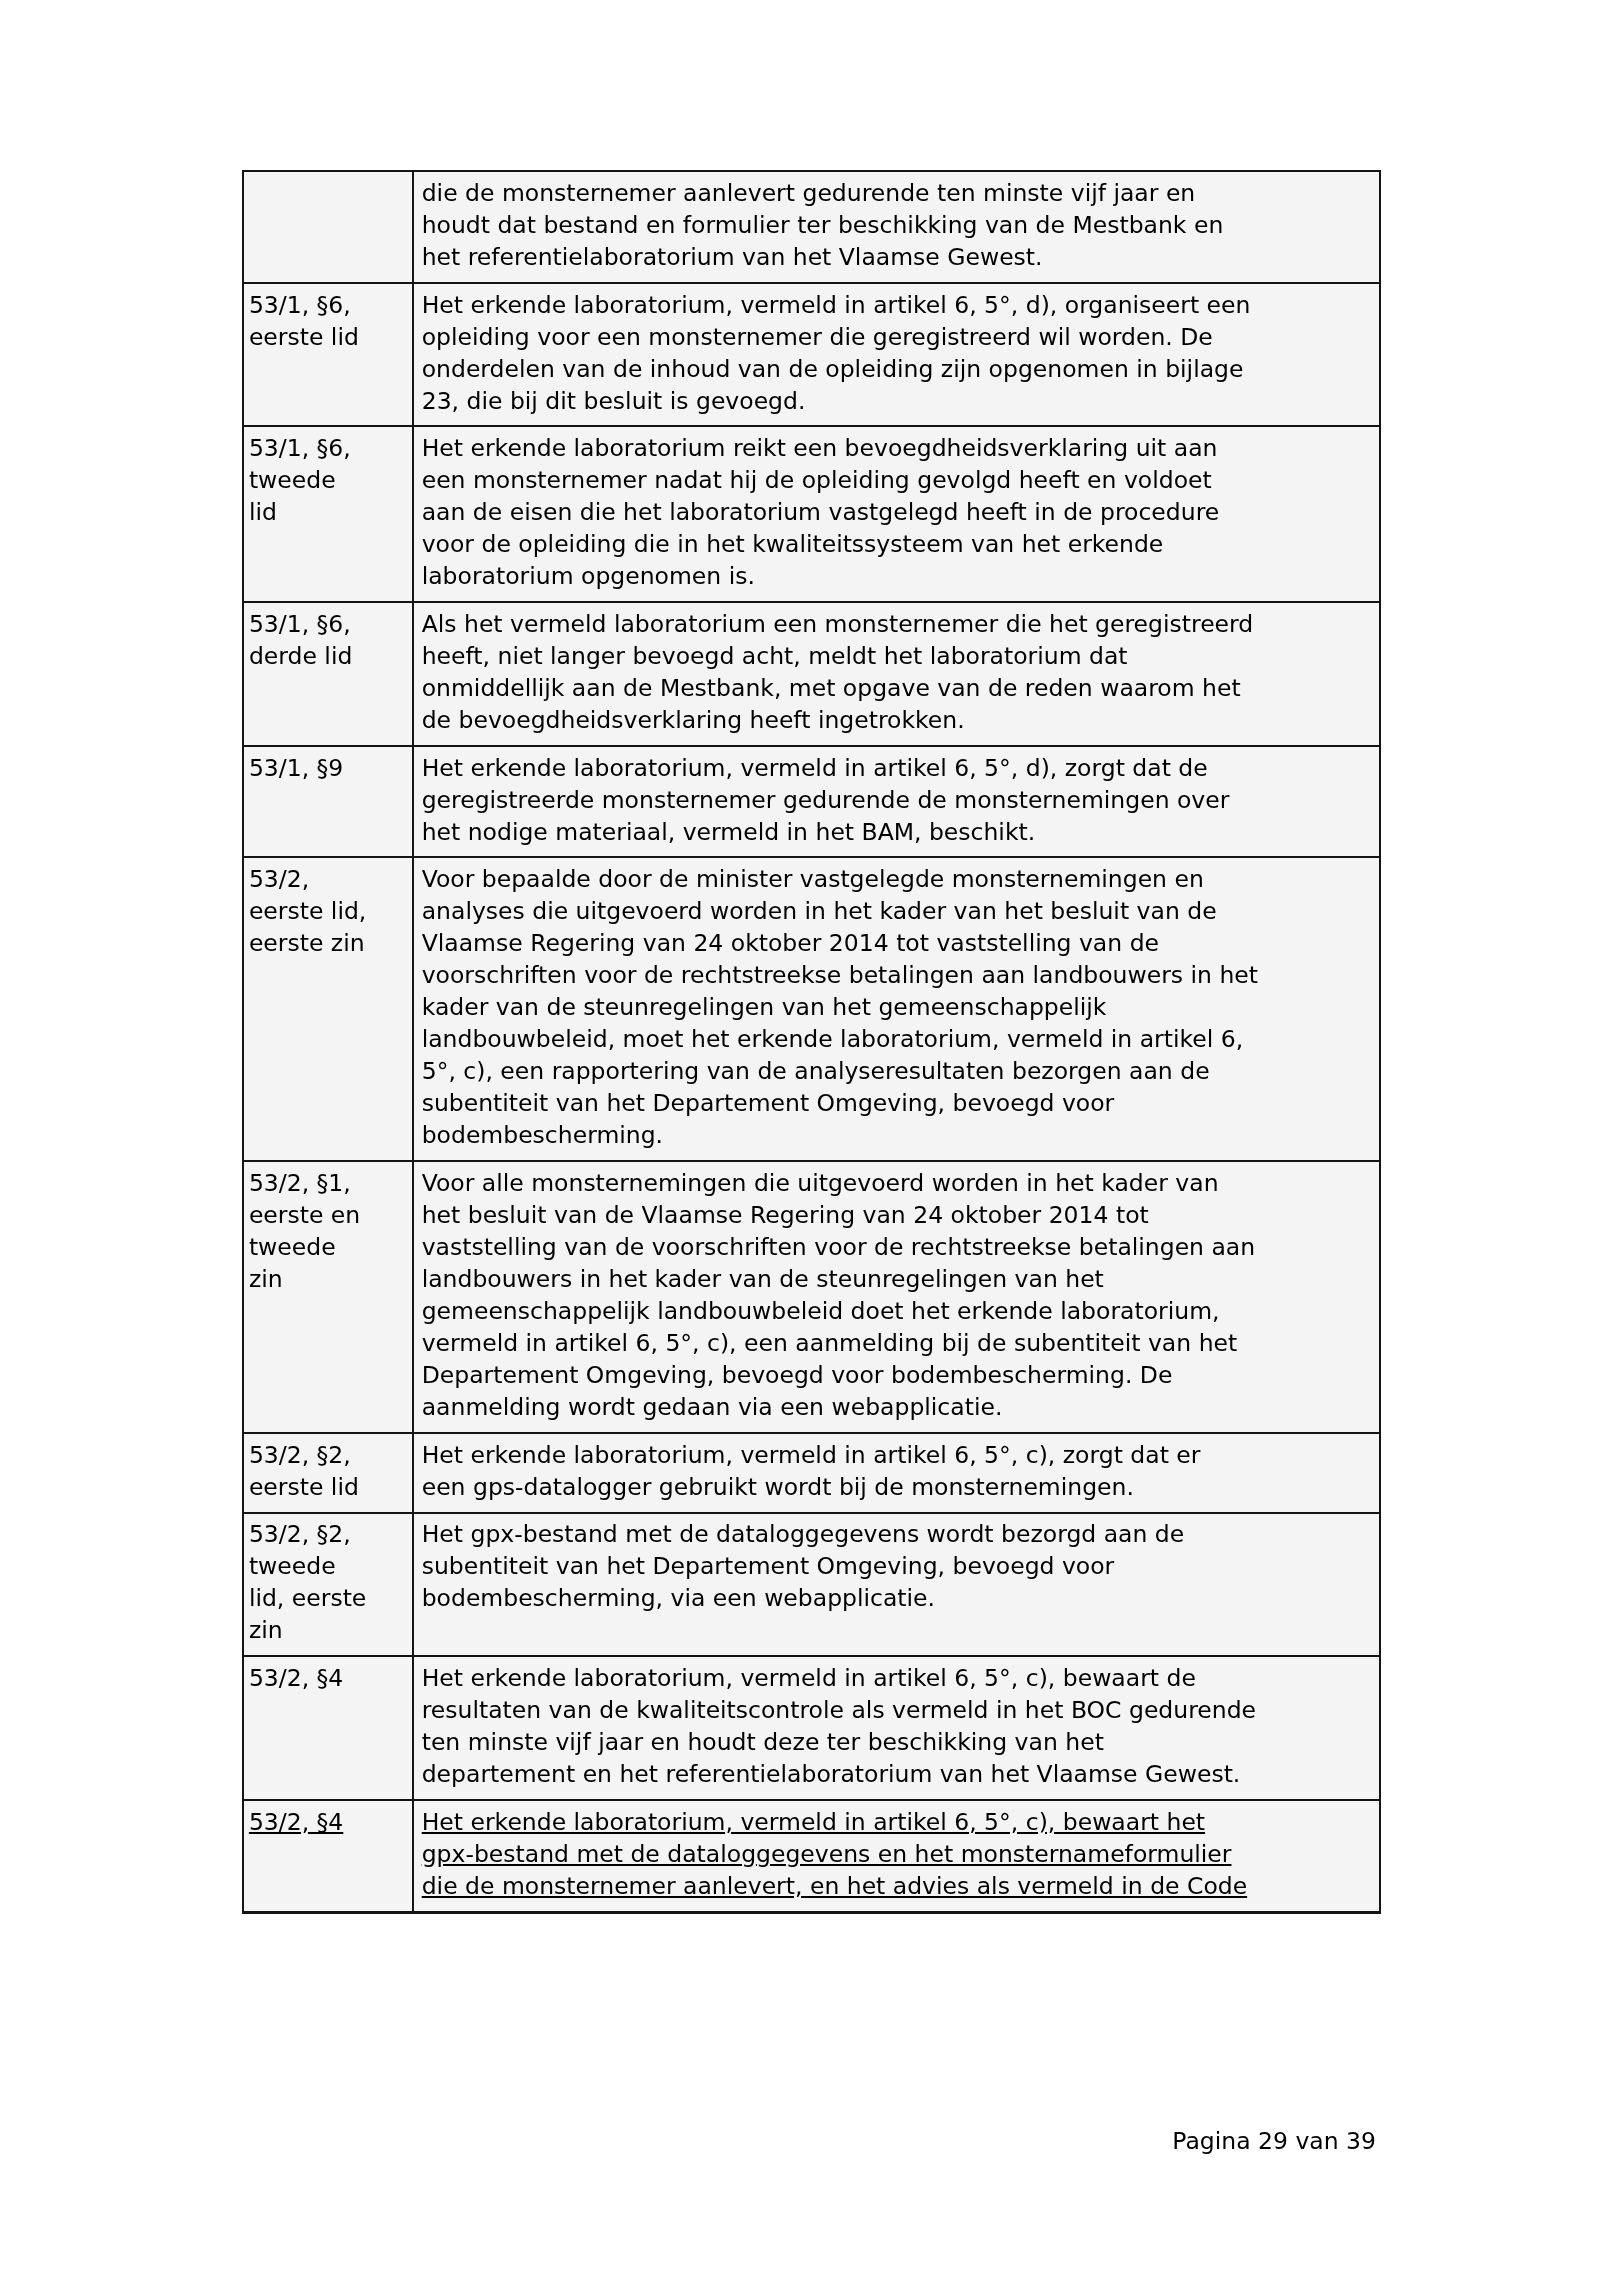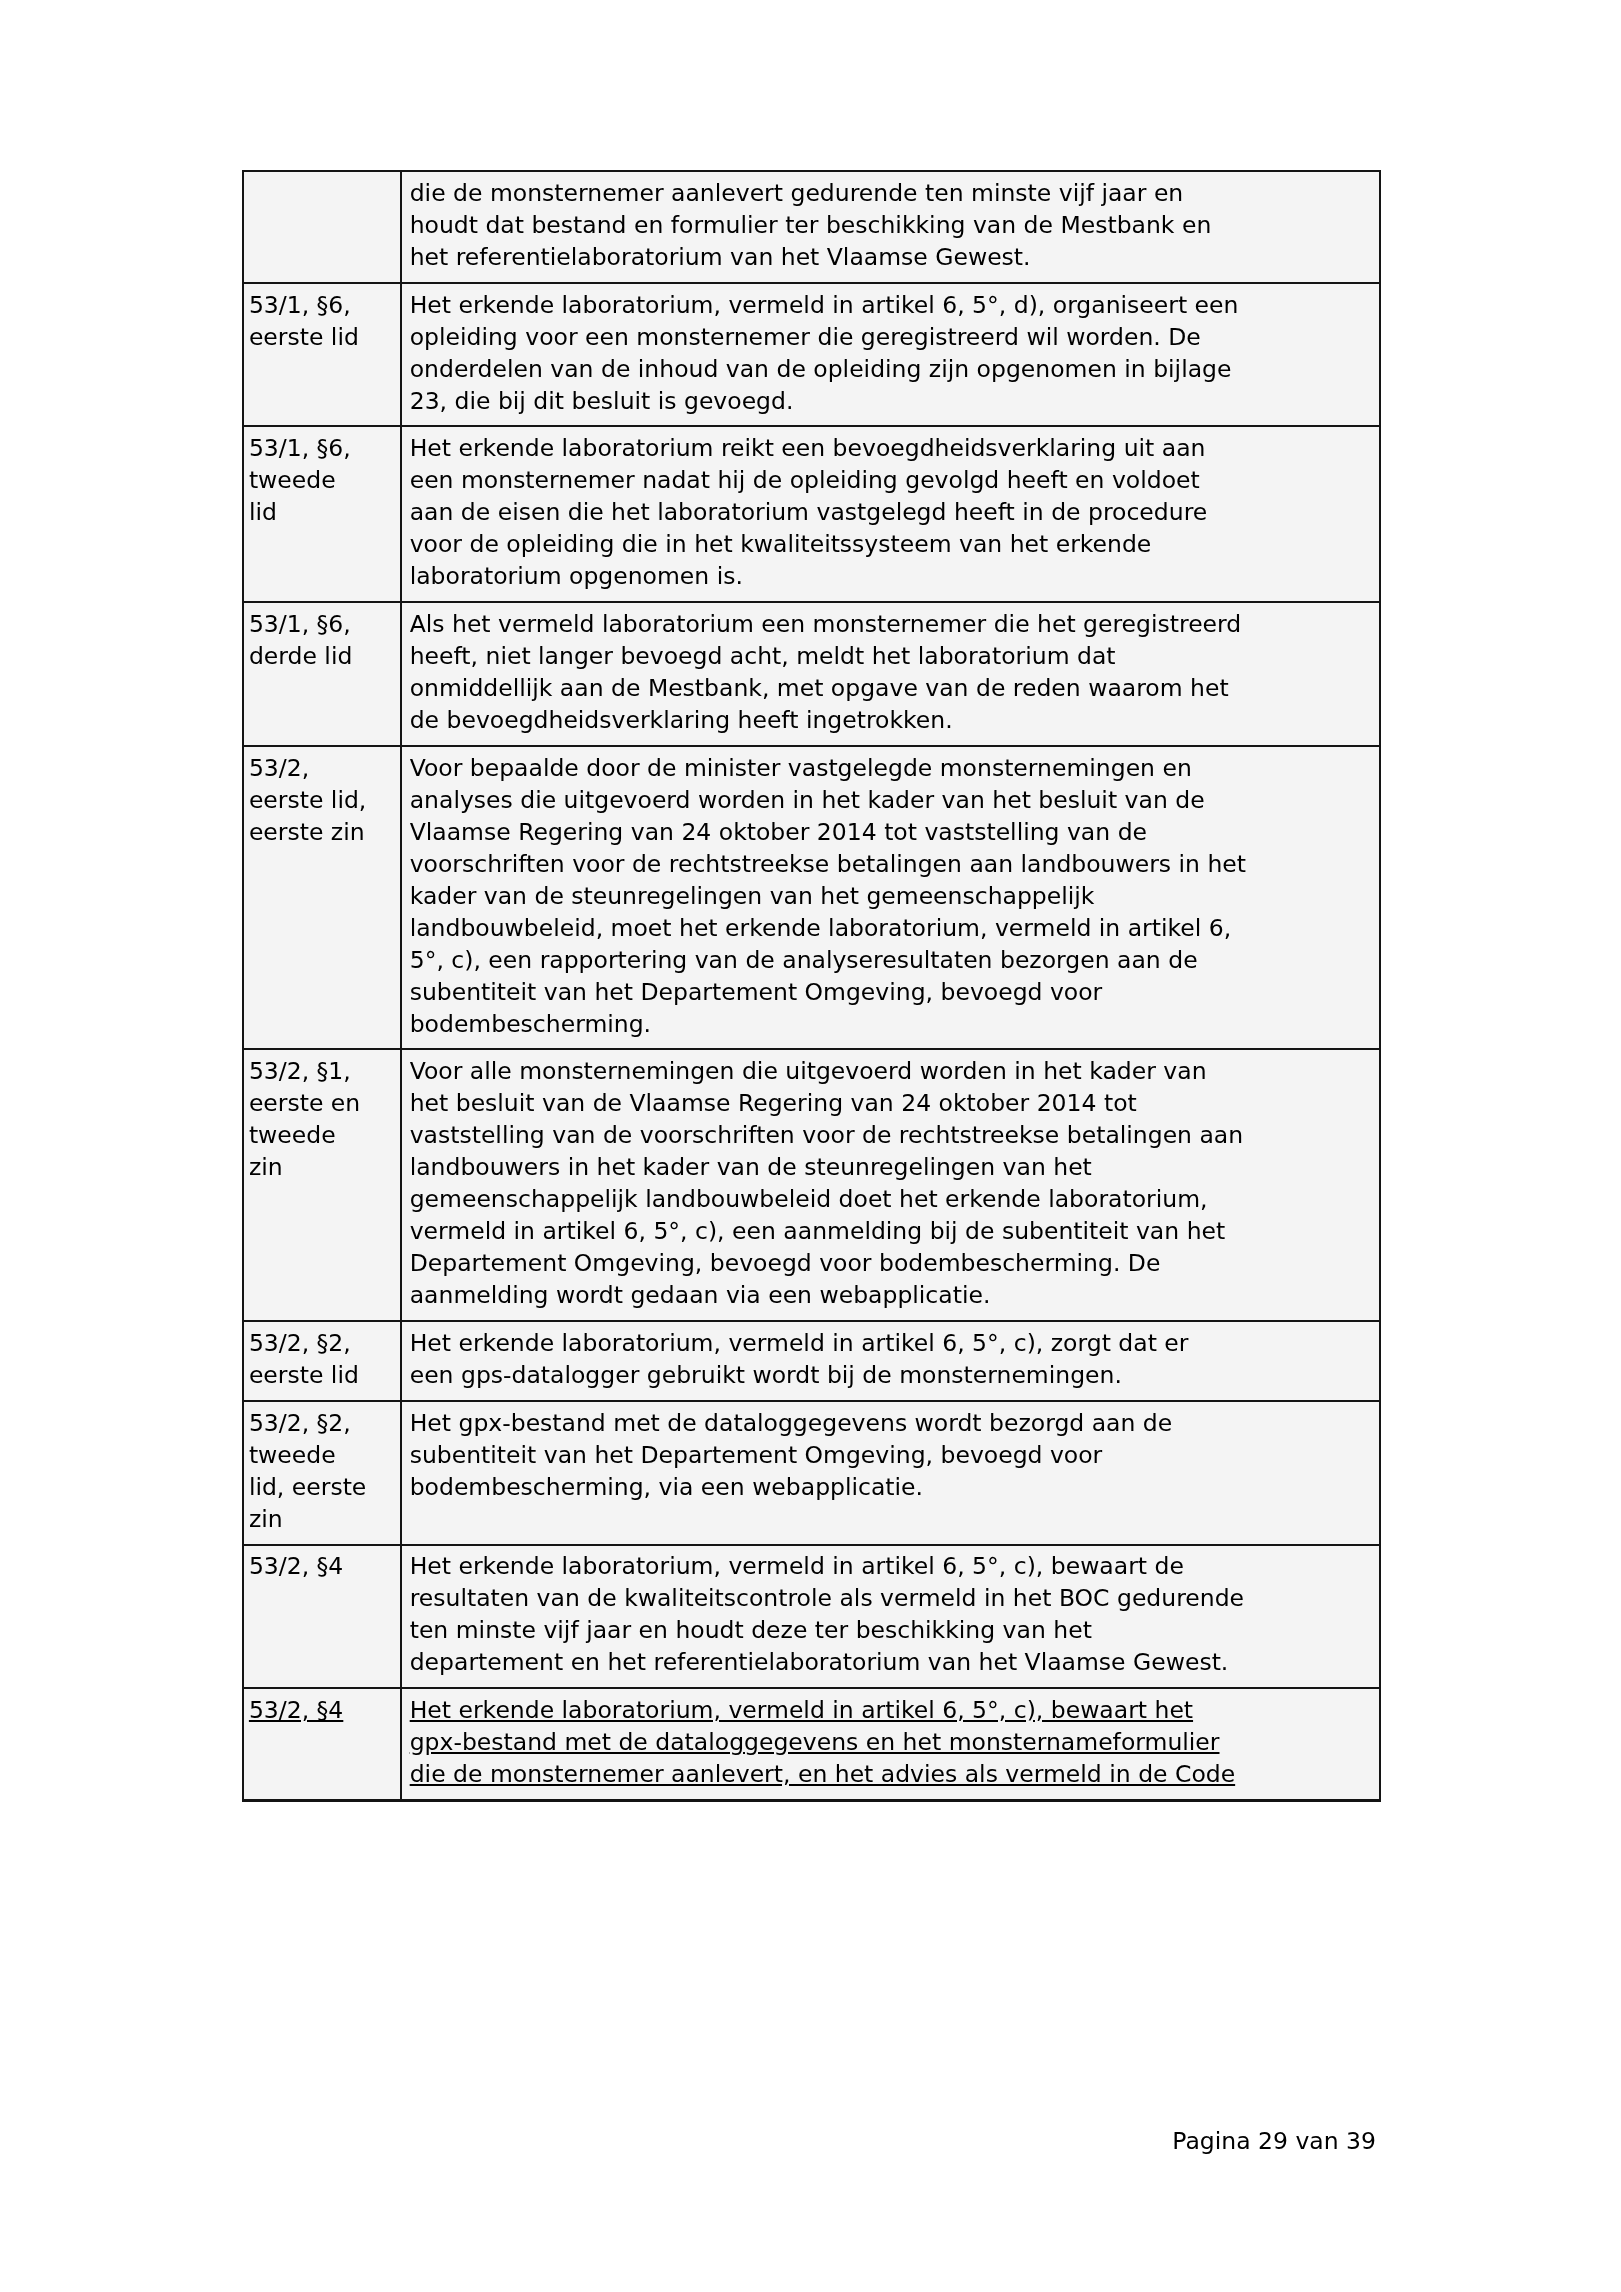--- a/index.html
+++ b/index.html
@@ -27,21 +27,21 @@
     vertical-align: top;
     font-size: 23.5px;
     line-height: 32px;
     white-space: pre-line;
     padding: 4.9px 7.8px 8.8px 7.8px;
     word-wrap: break-word;
   }
   table.provisions td.ref {
     width: 145px;
     padding-left: 4.9px;
-    padding-right: 6px;
+    padding-right: 18px;
   }
   table.provisions tr:last-child td { border-bottom: 3.9px solid #141414; text-decoration: underline; }
   .footer {
     position: absolute;
     top: 2125px;
     left: 248px;
     width: 1128px;
     text-align: right;
     font-size: 23.5px;
     line-height: 32px;
@@ -78,20 +78,26 @@
 voor de opleiding die in het kwaliteitssysteem van het erkende
 laboratorium opgenomen is.</td>
       </tr>
       <tr>
         <td class="ref">53/1, §6,
 derde lid</td>
         <td class="txt">Als het vermeld laboratorium een monsternemer die het geregistreerd
 heeft, niet langer bevoegd acht, meldt het laboratorium dat
 onmiddellijk aan de Mestbank, met opgave van de reden waarom het
 de bevoegdheidsverklaring heeft ingetrokken.</td>
+      </tr>
+      <tr>
+        <td class="ref">53/1, §9</td>
+        <td class="txt">Het erkende laboratorium, vermeld in artikel 6, 5°, d), zorgt dat de
+geregistreerde monsternemer gedurende de monsternemingen over
+het nodige materiaal, vermeld in het BAM, beschikt.</td>
       </tr>
       <tr>
         <td class="ref">53/2,
 eerste lid,
 eerste zin</td>
         <td class="txt">Voor bepaalde door de minister vastgelegde monsternemingen en
 analyses die uitgevoerd worden in het kader van het besluit van de
 Vlaamse Regering van 24 oktober 2014 tot vaststelling van de
 voorschriften voor de rechtstreekse betalingen aan landbouwers in het
 kader van de steunregelingen van het gemeenschappelijk

